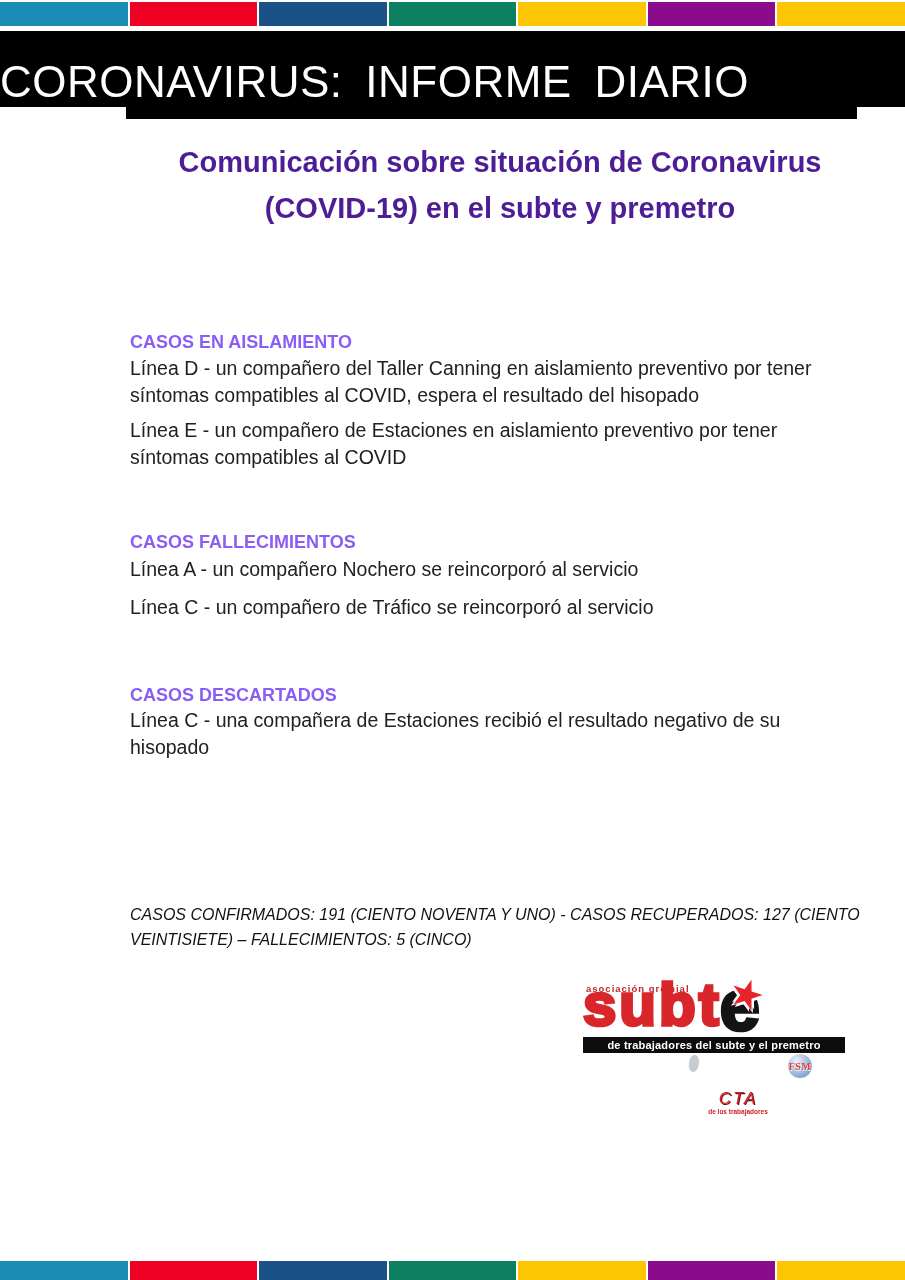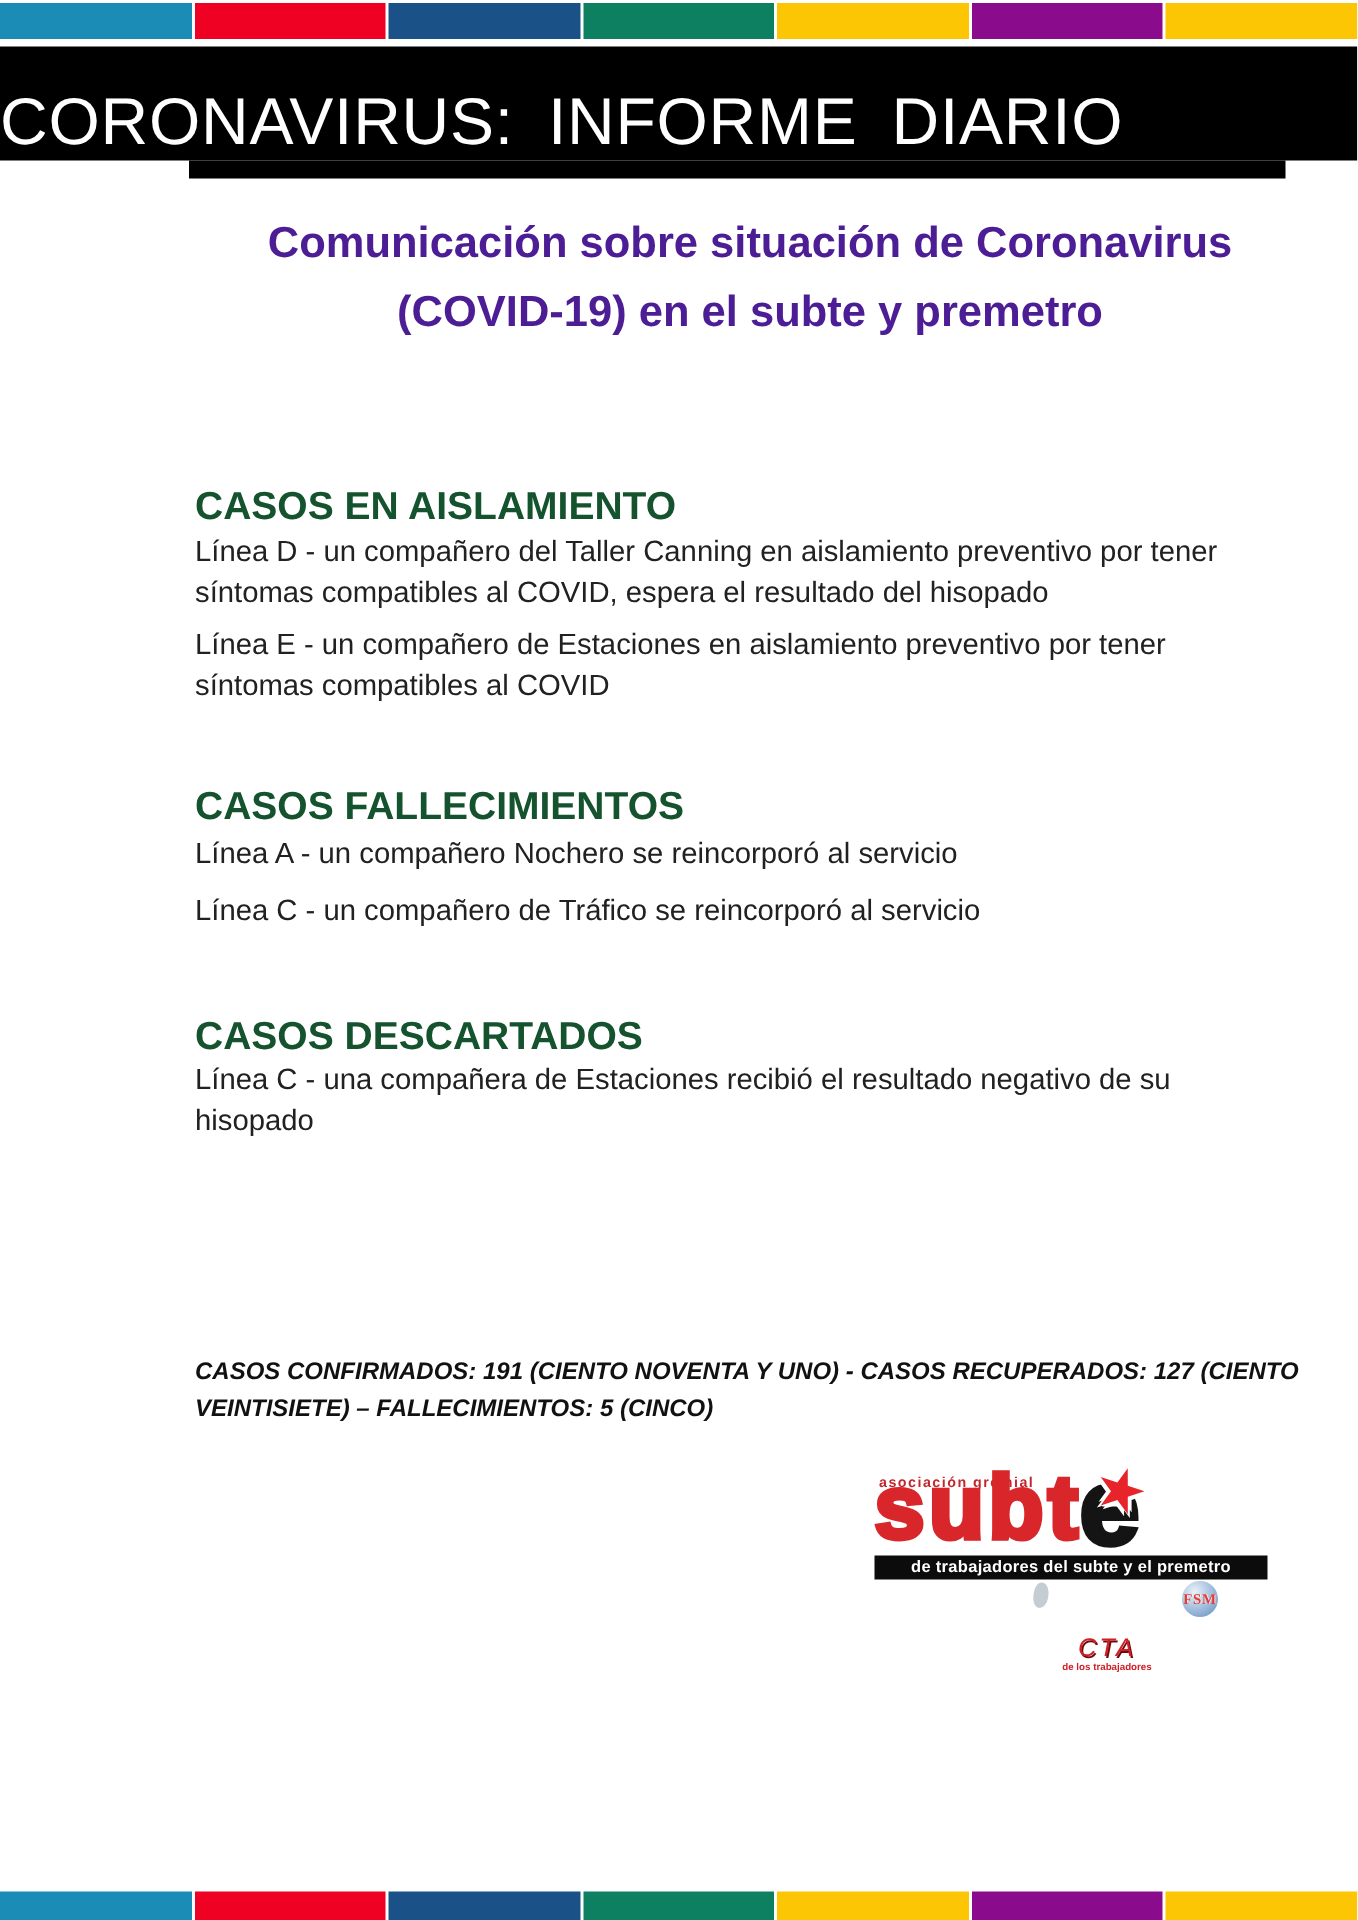--- a/index.html
+++ b/index.html
@@ -64,41 +64,42 @@
     font-weight: bold;
     color: #4c1d95;
     white-space: pre-line;
   }
 
   
   .sec-heading {
     position: absolute;
     left: 130px;
     width: 740px;
-    font-size: 26px;
-    font-weight: bold;
-    color: #14532d;
-    white-space: nowrap;
+    font-size: 18px;
+    font-weight: bold;
+    color: #8b5cf6;
+    white-space: nowrap;
+    margin-top: 10px;
   }
   .para {
     position: absolute;
     left: 130px;
     width: 745px;
     font-size: 19.5px;
     line-height: 27px;
     color: #212121;
     white-space: pre-line;
   }
   .summary {
     position: absolute;
     left: 130px; top: 903px;
     width: 740px;
     font-size: 16px;
     line-height: 24.5px;
-    font-weight: bold;
+    font-weight: normal;
     font-style: italic;
     color: #111111;
     white-space: pre-line;
   }
   .footer-block {
     position: absolute;
     left: 130px; top: 966px;
     width: 470px;
     font-size: 29px;
     line-height: 41px;

